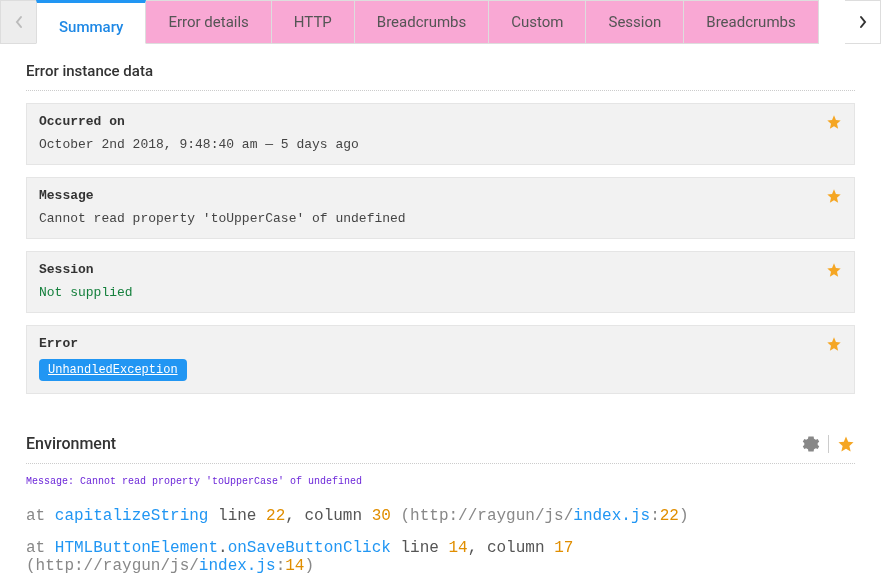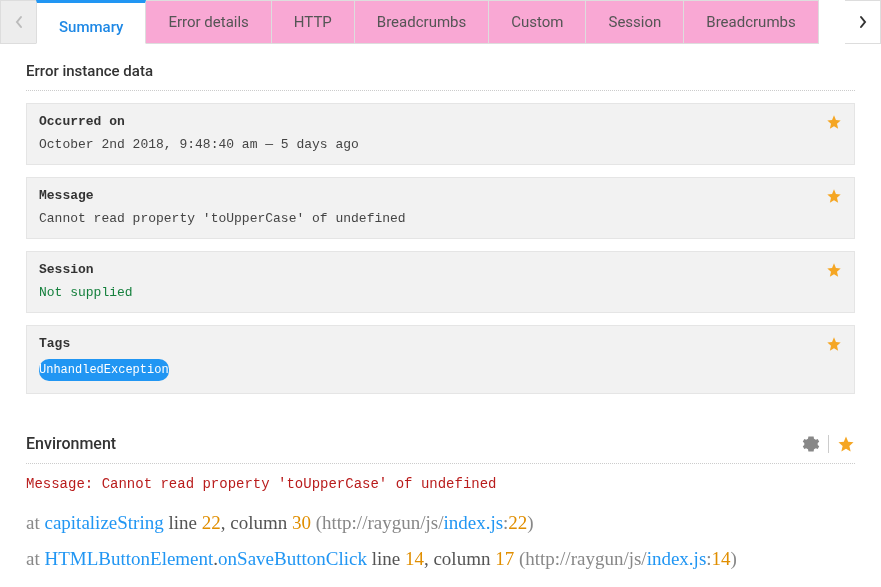--- a/index.html
+++ b/index.html
@@ -119,32 +119,33 @@
       right: 12px;
       top: 10px;
     }
     .gear { color: #888; cursor: pointer; }
     .tag {
       display: inline-block;
       background: #2196f3;
       color: #fff;
       font-family: "Menlo","Consolas","Courier New",monospace;
       font-size: 12px;
-      padding: 4px 0;
-      border-radius: 10px;
+      padding: 4px 9px;
+      border-radius: 4px;
+      text-decoration: underline;
     }
     .stack-message {
       font-family: "Menlo","Consolas","Courier New",monospace;
-      font-size: 14px;
-      color: #b91c1c;
+      font-size: 10px;
+      color: #6d28d9;
       margin-bottom: 20px;
     }
     .stack-line {
-      font-family: Liberation Serif, serif;
-      font-size: 19px;
+      font-family: Liberation Mono, monospace;
+      font-size: 16px;
       color: #555;
       margin-bottom: 14px;
     }
     .tok-ident { color: #2196f3; }
     .tok-sep { color: #555; }
     .tok-num { color: #e08e00; }
     .tok-muted { color: #888; }
     .gap { height: 28px; }
     svg { display: block; }
   </style>
@@ -225,21 +226,21 @@
     <div class="field-label">Session</div>
     <div class="field-value link">Not supplied</div>
   </div>
 
   <div class="field">
     <span class="star">
       <svg width="16" height="16" viewBox="0 0 24 24">
           <path fill="#f5a623" d="M12 2l2.9 6.9L22 9.8l-5.5 4.8L18.2 22 12 18.3 5.8 22l1.7-7.4L2 9.8l7.1-0.9z"></path>
         </svg>
     </span>
-    <div class="field-label">Tags</div>
+    <div class="field-label">Error</div>
     <div><span class="tag">UnhandledException</span></div>
   </div>
 
   <div class="gap"></div>
 
   <div class="section-head">
     <h2>Environment</h2>
     <div class="section-icons">
       <span class="gear">
         <svg width="18" height="18" viewBox="0 0 24 24">

